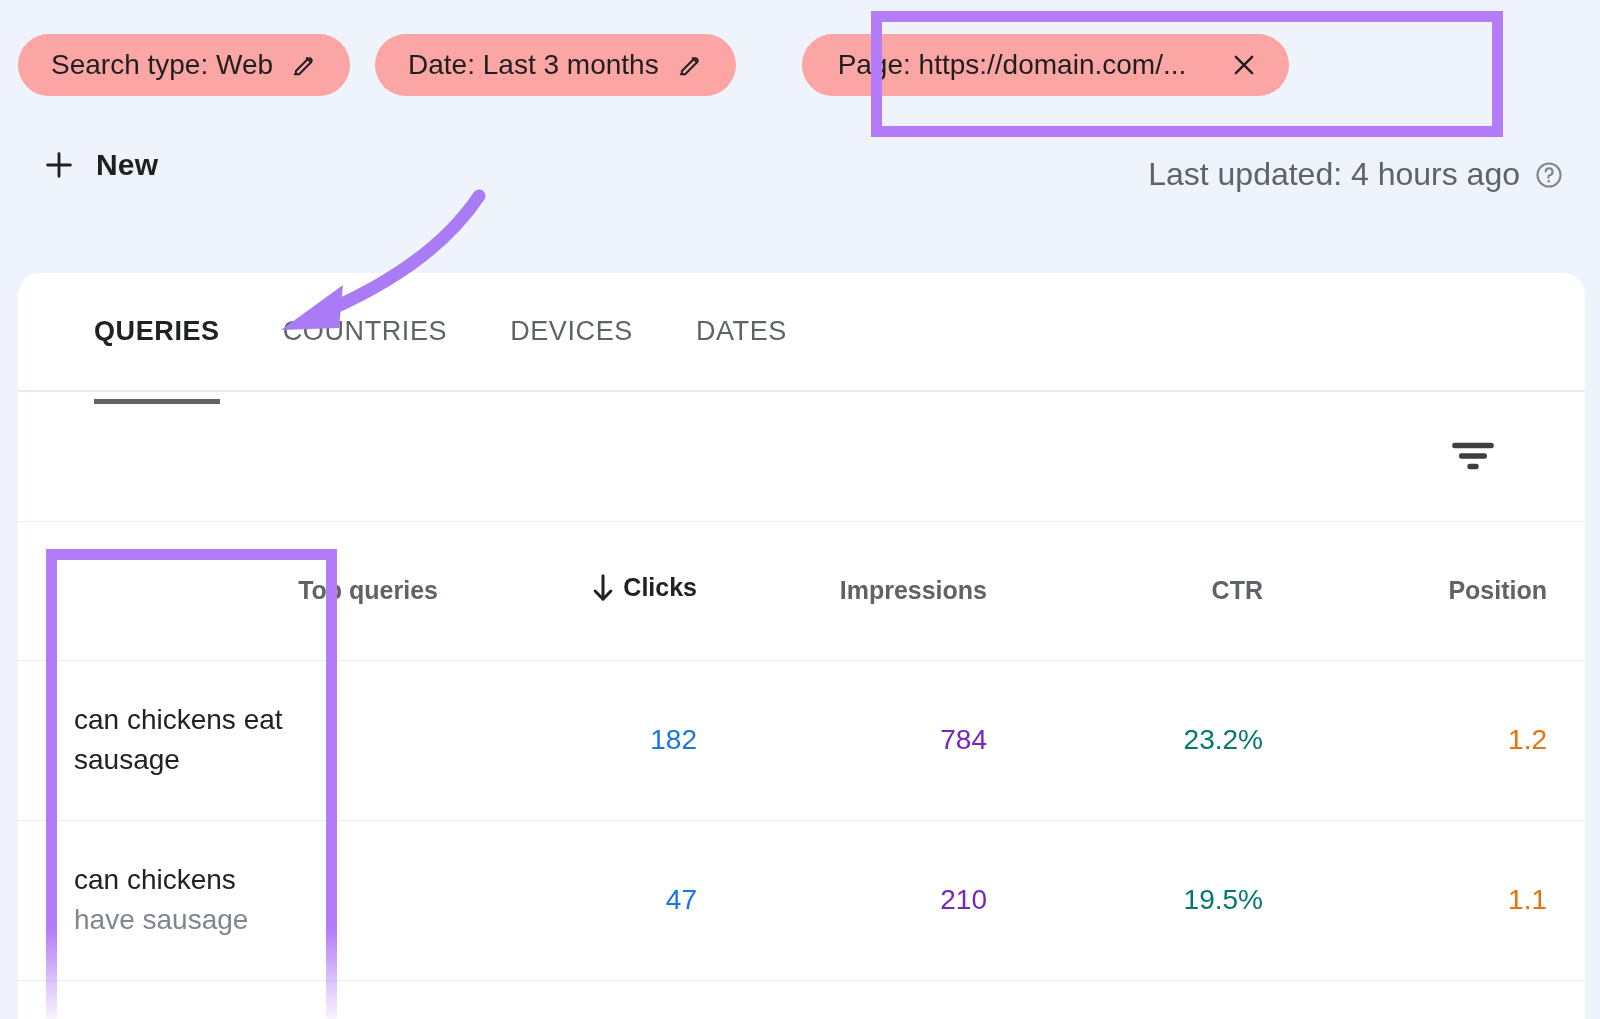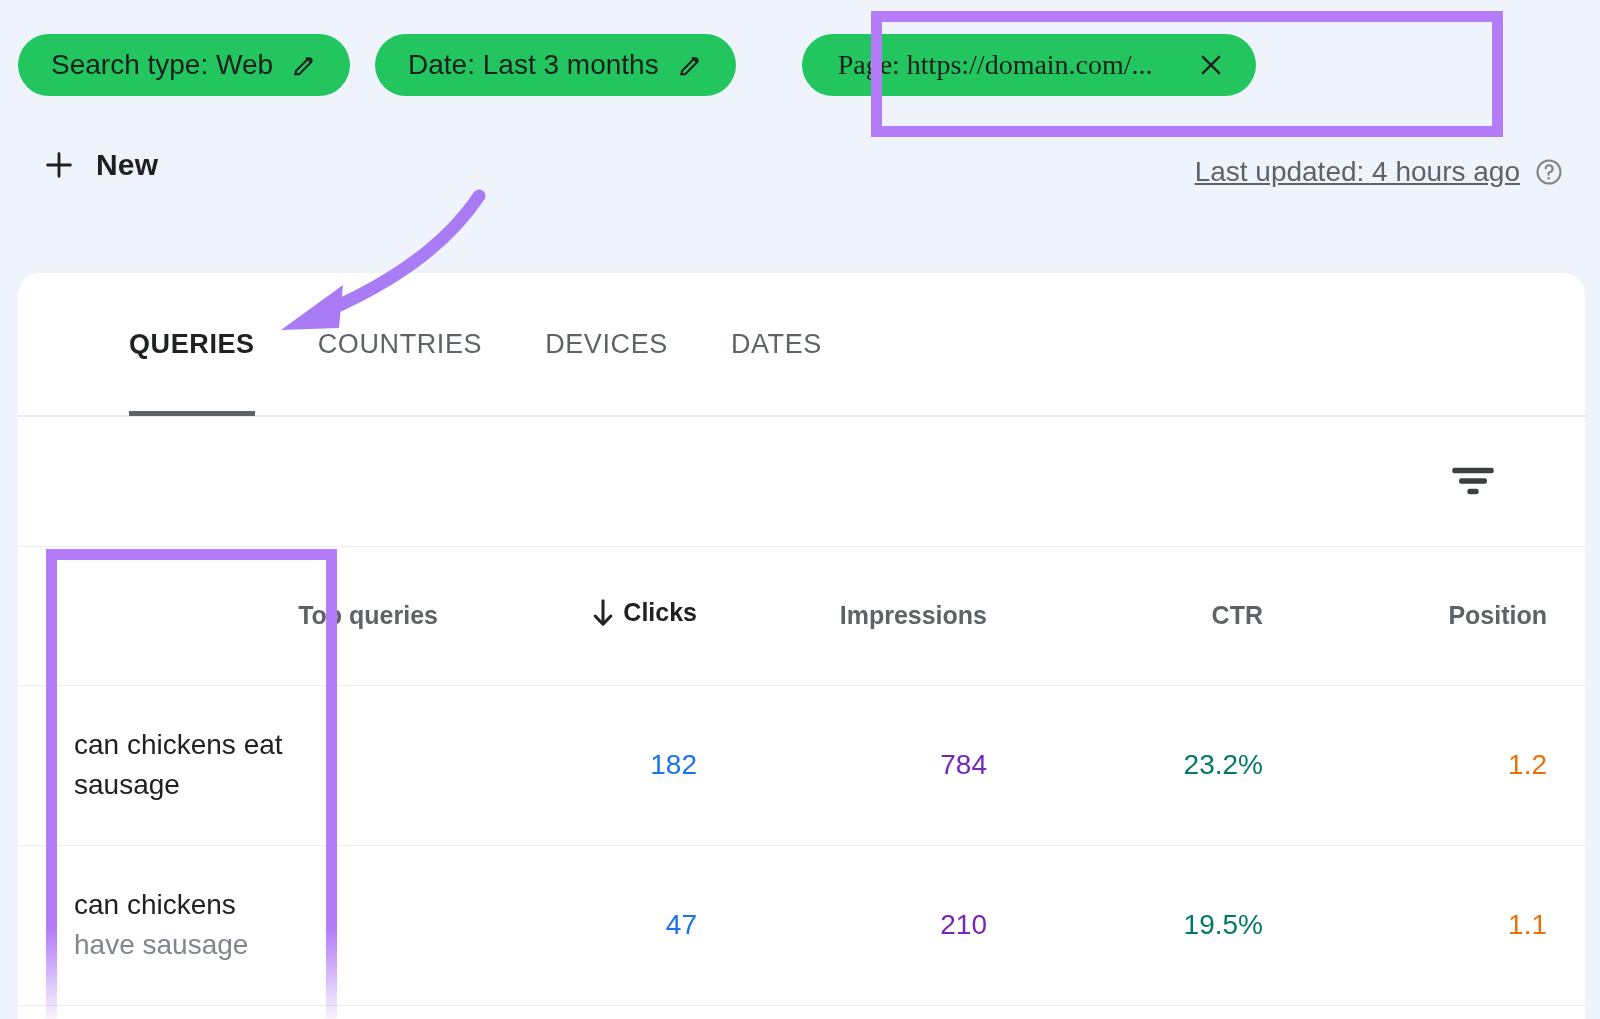--- a/index.html
+++ b/index.html
@@ -18,21 +18,21 @@
   .chip-row {
     position: absolute;
     left: 0; top: 0;
     width: 1600px; height: 130px;
     display: flex;
     align-items: center;
     padding-left: 18px;
   }
   .chip {
     height: 62px;
-    background: #22c55e;
+    background: #fca5a5;
     border-radius: 31px;
     display: inline-flex;
     align-items: center;
     gap: 18px;
     padding: 0 33px;
     color: #1f1f1f;
     font-size: 28px;
     white-space: nowrap;
     cursor: pointer;
   }
@@ -59,44 +59,43 @@
   .plus-icon { width: 34px; height: 34px; display: block; }
   .new-label { font-size: 30px; color: #1f1f1f; font-weight: 700; letter-spacing: .2px; }
 
   .last-updated {
     position: absolute;
     right: 36px; top: 26px;
     display: inline-flex;
     align-items: center;
     gap: 14px;
     color: #5f6368;
-    font-size: 28px;
+    font-size: 32px;
     white-space: nowrap;
-    text-decoration: underline;
   }
   .help-icon { width: 30px; height: 30px; display: block; }
 
   
   .card {
     position: absolute;
     left: 18px; top: 273px;
     width: 1567px;
     height: 746px;
     background: #ffffff;
     border-radius: 22px 22px 0 0;
     overflow: hidden;
   }
 
   .tabs {
     position: relative;
-    height: 144px;
+    height: 119px;
     border-bottom: 2px solid #e8eaed;
     display: flex;
     align-items: center;
-    padding-left: 111px;
+    padding-left: 76px;
   }
   .tab {
     font-size: 27px;
     color: #5f6368;
     letter-spacing: .6px;
     margin-right: 63px;
     cursor: pointer;
     position: relative;
     height: 144px;
     display: flex;
@@ -217,21 +216,21 @@
     <div class="chip">
       <span class="chip-label">Date: Last 3 months</span>
       <span>
         <svg class="pencil-icon" viewBox="0 0 24 24" fill="none" stroke="#1f1f1f" stroke-width="1.8" stroke-linecap="round" stroke-linejoin="round">
           <path d="M3.5 20.5h4l11-11a2.1 2.1 0 0 0-3-3l-11 11v3z"></path>
           <path d="M14.5 5.5l4 4"></path>
         </svg>
       </span>
     </div>
 
-    <div class="chip" style="margin-left:66px; padding:0 31px 0 36px; gap:44px;font-family:Liberation Serif, serif;">
+    <div class="chip" style="margin-left:66px; padding:0 31px 0 36px; gap:44px;">
       <span class="chip-label">Page: https://domain.com/...</span>
       <span>
         <svg class="close-icon" viewBox="0 0 24 24" fill="none" stroke="#1f1f1f" stroke-width="2" stroke-linecap="round">
           <path d="M5 5l14 14M19 5L5 19"></path>
         </svg>
       </span>
     </div>
 
   </div>
 

